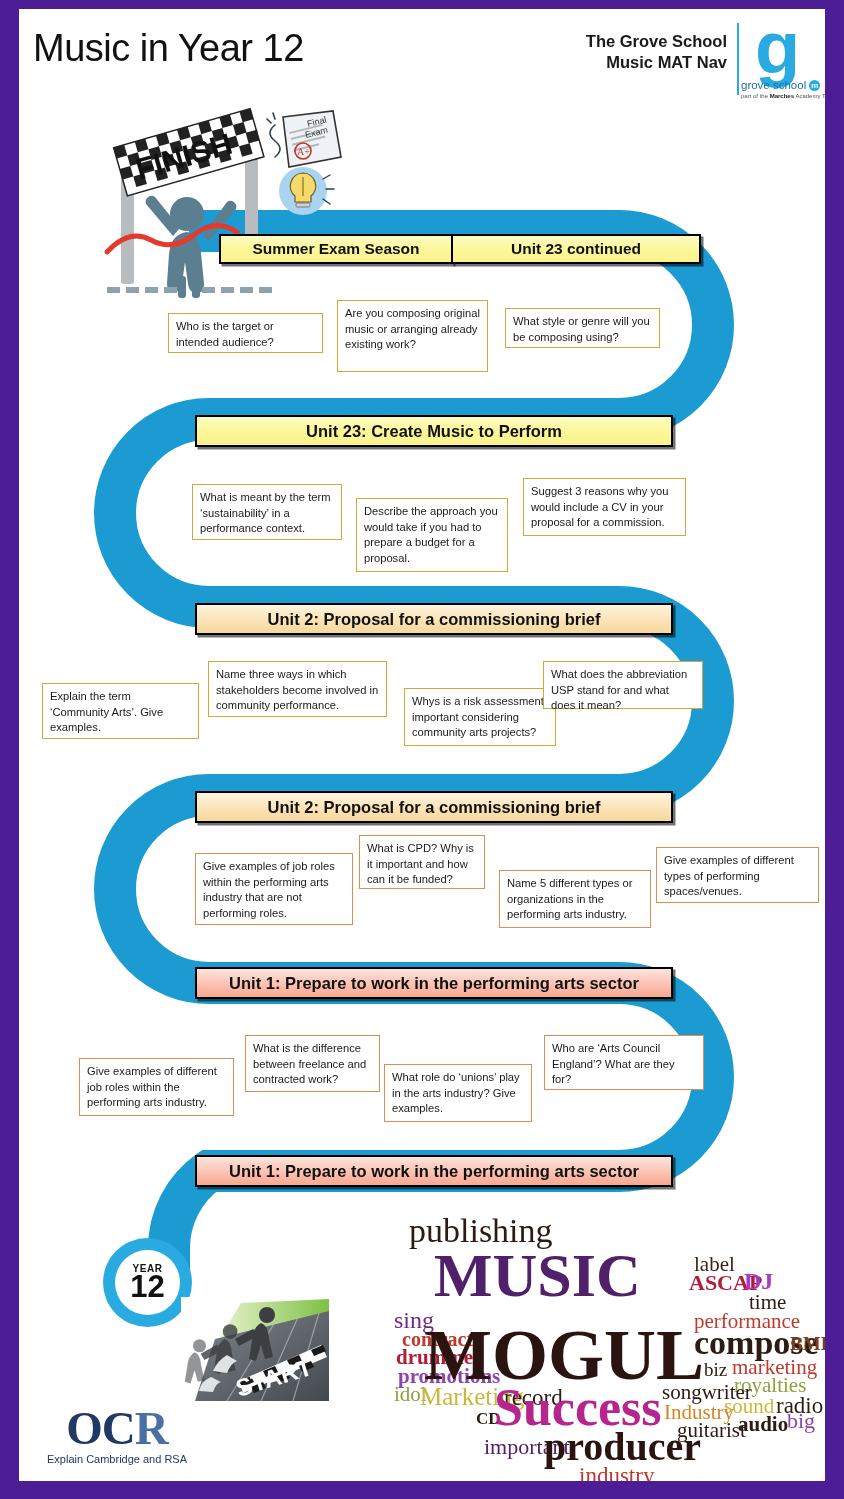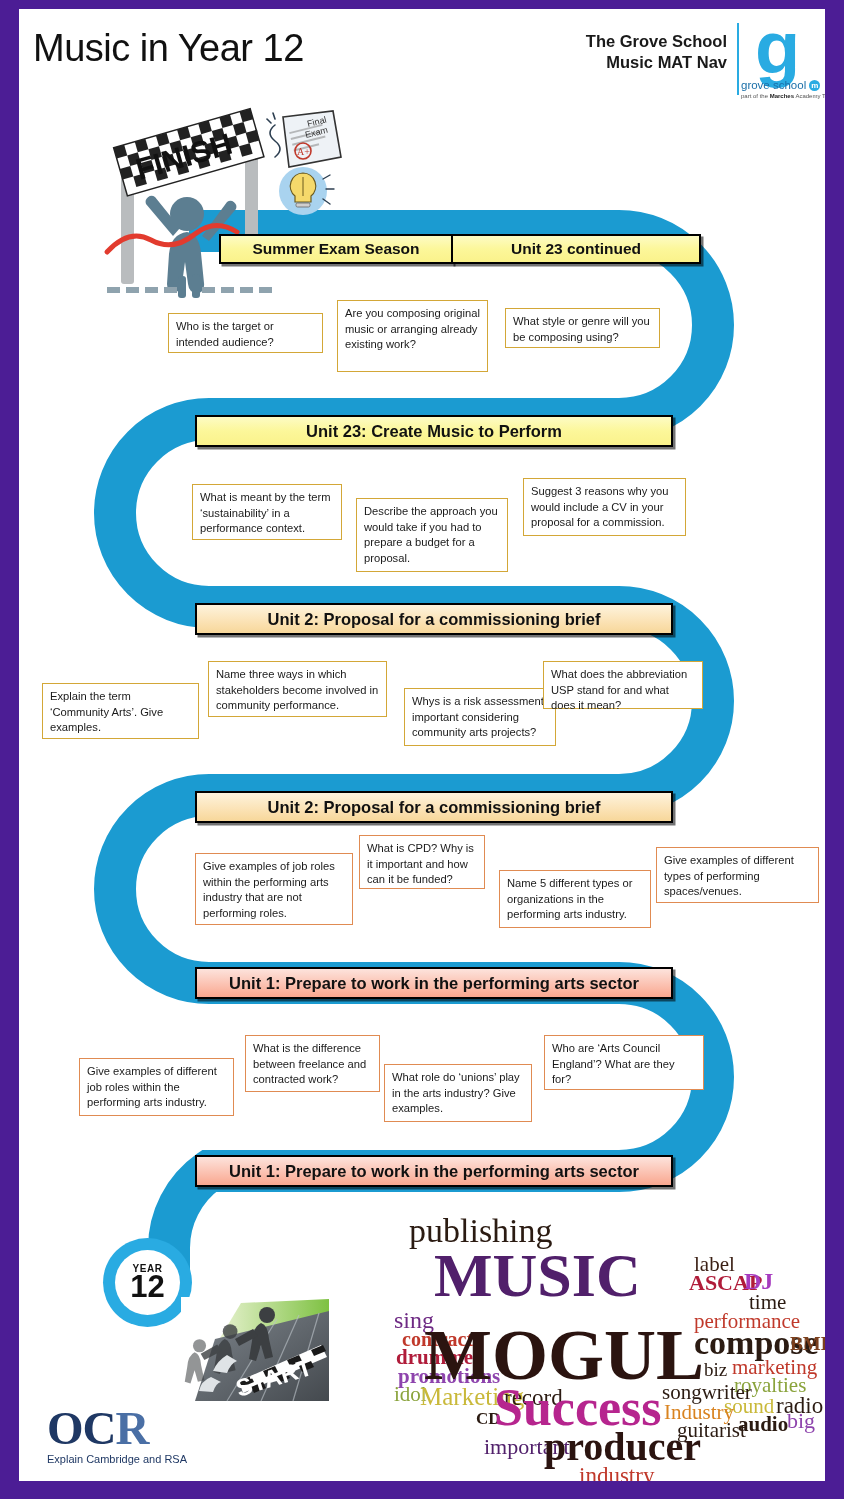--- a/index.html
+++ b/index.html
@@ -104,21 +104,21 @@
     width:65px;height:65px;border-radius:50%;background:#fff;
     display:flex;flex-direction:column;align-items:center;justify-content:center;
   }
   #year-label{font-size:10px;font-weight:bold;color:#111;letter-spacing:0.6px;line-height:11px;}
   #year-num{font-size:31px;font-weight:bold;color:#111;line-height:30px;margin-top:-2px;}
 
   
   #start-art{position:absolute;left:162px;top:1288px;width:148px;height:112px;}
 
   
-  #ocr{position:absolute;left:28px;top:1396px;}
+  #ocr{position:absolute;left:28px;top:1396px;text-align:center;}
   #ocr-text{
     font-size:47px;font-weight:bold;color:#1F3864;line-height:47px;
     font-family:"Liberation Serif", serif;letter-spacing:-1px;
   }
   #ocr-text .r{color:#4a6fa5;}
   #ocr-sub{font-size:11px;color:#1F3864;margin-top:1px;}
 
   
   #wordcloud{position:absolute;left:375px;top:1205px;width:420px;height:265px;}
   #wordcloud span{position:absolute;white-space:nowrap;font-family:"Liberation Serif", serif;line-height:1;}

